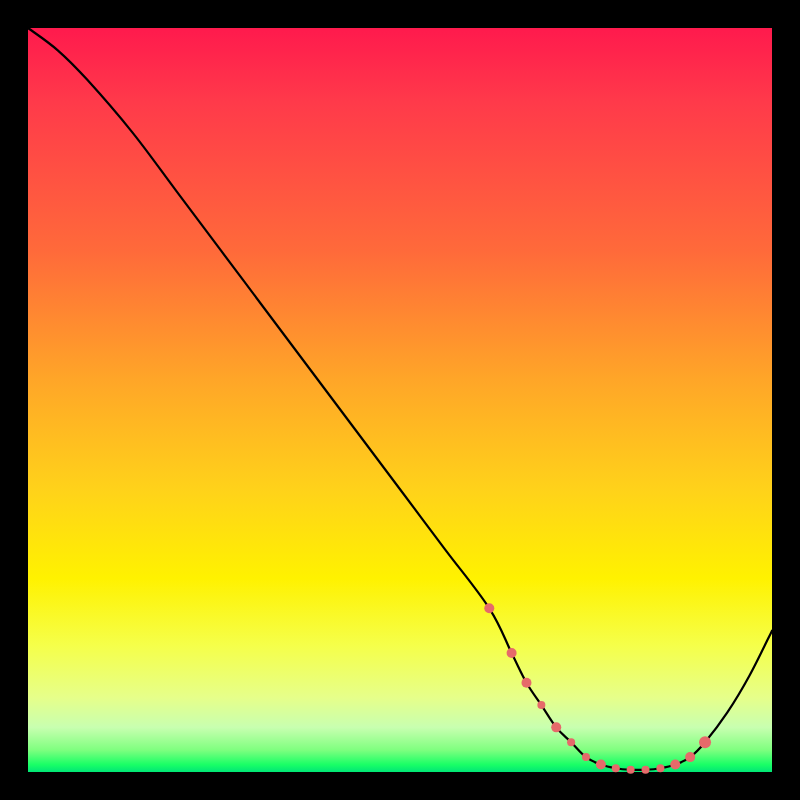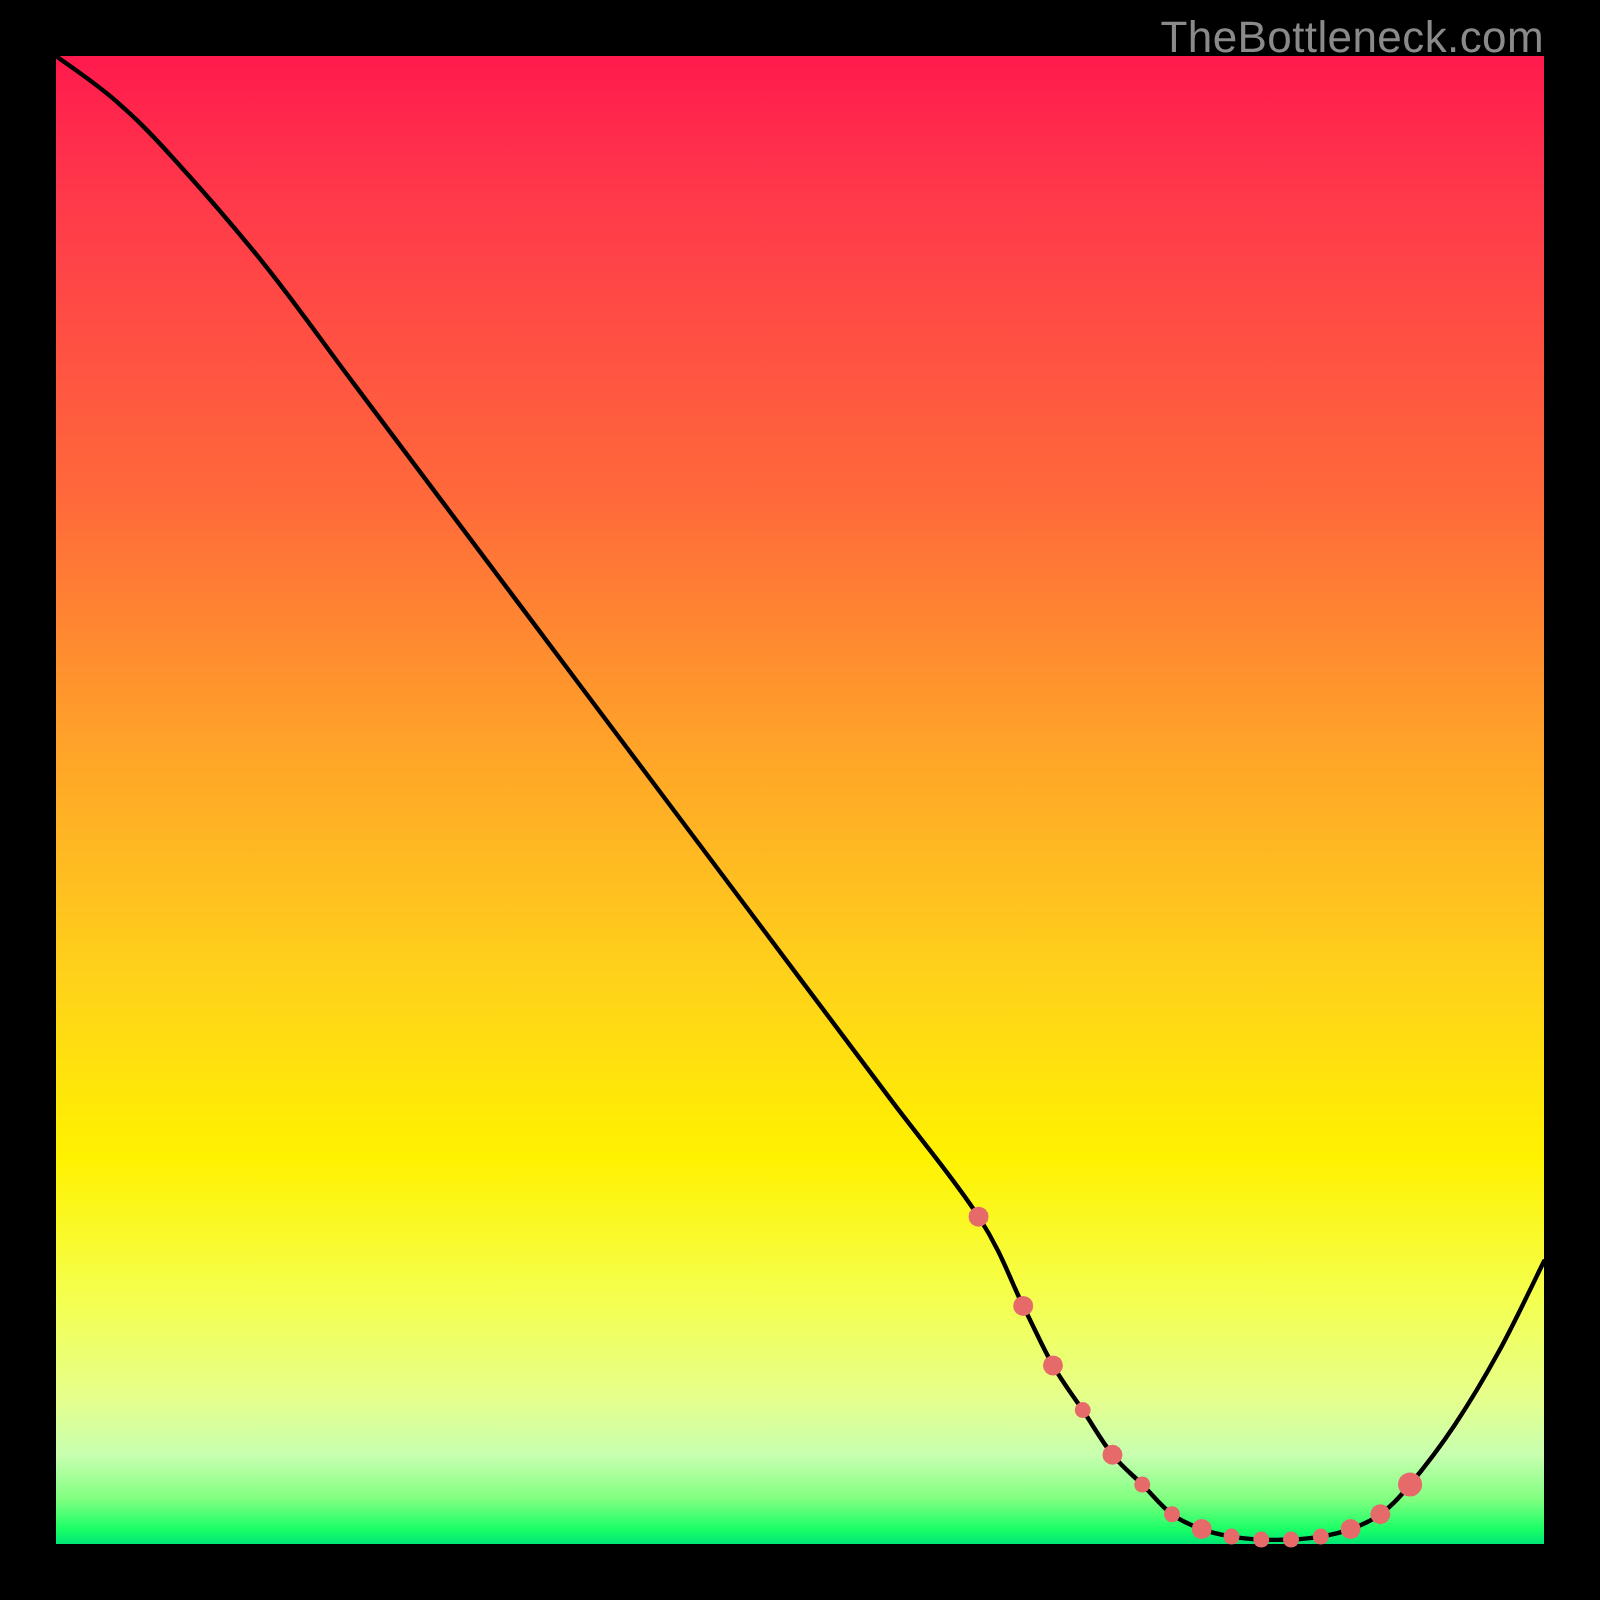--- a/index.html
+++ b/index.html
@@ -54,21 +54,20 @@
     top: 0;
     width: 744px;
     height: 744px;
     overflow: visible;
   }
 </style>
 </head>
 <body>
 
 <div class="frame">
-  <div class="watermark">TheBottleneck.com</div>
   <div class="plot-area">
     <svg class="curve" viewBox="0 0 744 744" preserveAspectRatio="none">
       <path id="curve-path" fill="none" stroke-width="2.2" stroke-linejoin="round" stroke-linecap="round" d="M 0.00 0.00 C 5.36 4.02, 19.05 12.95, 29.76 22.32 C 40.47 31.69, 46.13 37.35, 59.52 52.08 C 72.91 66.81, 88.09 84.07, 104.16 104.16 C 120.23 124.25, 132.73 142.25, 148.80 163.68 C 164.87 185.11, 177.37 201.77, 193.44 223.20 C 209.51 244.63, 222.01 261.29, 238.08 282.72 C 254.15 304.15, 266.65 320.81, 282.72 342.24 C 298.79 363.67, 311.29 380.33, 327.36 401.76 C 343.43 423.19, 355.93 439.85, 372.00 461.28 C 388.07 482.71, 400.57 499.37, 416.64 520.80 C 432.71 542.23, 449.23 561.57, 461.28 580.32 C 473.33 599.07, 476.90 611.57, 483.60 624.96 C 490.30 638.35, 493.12 645.35, 498.48 654.72 C 503.84 664.09, 508.00 669.00, 513.36 677.04 C 518.72 685.08, 522.88 692.66, 528.24 699.36 C 533.60 706.06, 537.76 708.88, 543.12 714.24 C 548.48 719.60, 552.64 725.10, 558.00 729.12 C 563.36 733.14, 567.52 734.55, 572.88 736.56 C 578.24 738.57, 582.40 739.34, 587.76 740.28 C 593.12 741.22, 597.28 741.50, 602.64 741.77 C 608.00 742.04, 612.16 742.04, 617.52 741.77 C 622.88 741.50, 627.04 741.22, 632.40 740.28 C 637.76 739.34, 641.92 738.57, 647.28 736.56 C 652.64 734.55, 656.80 733.14, 662.16 729.12 C 667.52 725.10, 670.34 722.28, 677.04 714.24 C 683.74 706.20, 691.32 696.53, 699.36 684.48 C 707.40 672.43, 713.64 662.01, 721.68 647.28 C 729.72 632.55, 739.98 610.68, 744.00 602.64" stroke="#000000"></path>
       <g id="markers-group">
           <circle cx="461.28" cy="580.32" r="5" fill="#e66a6a" stroke="#c94f4f" stroke-width="0"></circle>
           <circle cx="483.60" cy="624.96" r="5" fill="#e66a6a" stroke="#c94f4f" stroke-width="0"></circle>
           <circle cx="498.48" cy="654.72" r="5" fill="#e66a6a" stroke="#c94f4f" stroke-width="0"></circle>
           <circle cx="513.36" cy="677.04" r="4" fill="#e66a6a" stroke="#c94f4f" stroke-width="0"></circle>
           <circle cx="528.24" cy="699.36" r="5" fill="#e66a6a" stroke="#c94f4f" stroke-width="0"></circle>
           <circle cx="543.12" cy="714.24" r="4" fill="#e66a6a" stroke="#c94f4f" stroke-width="0"></circle>

